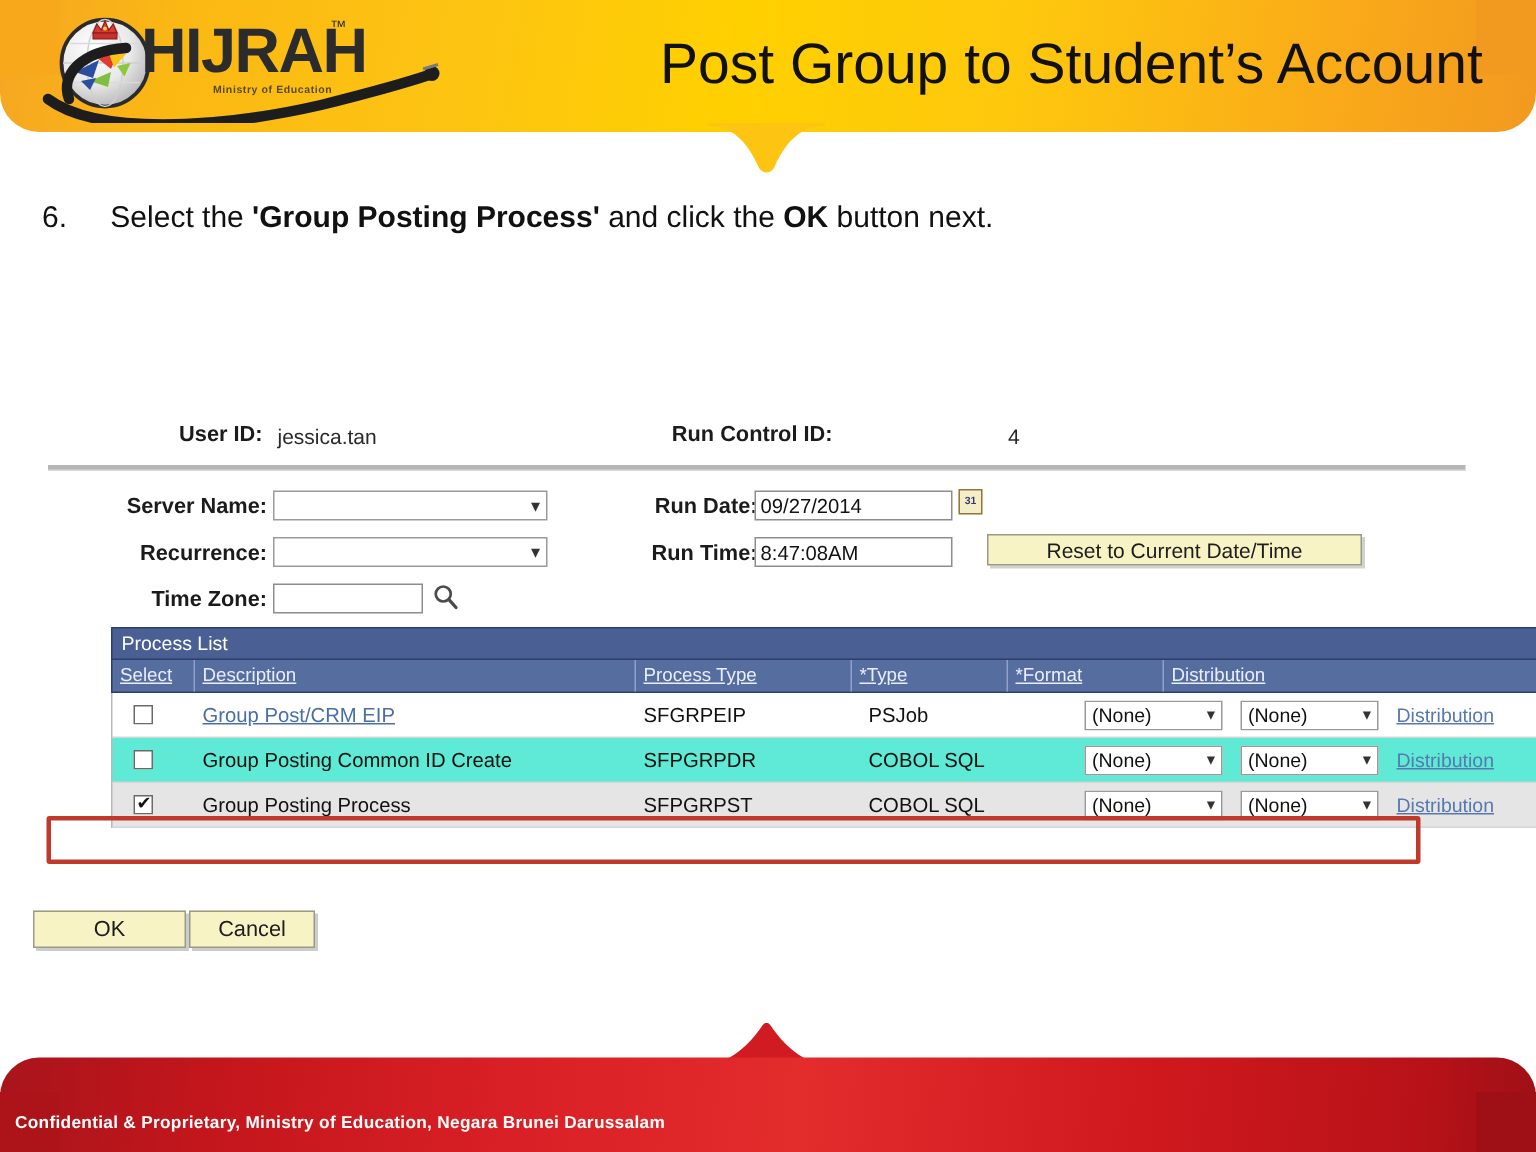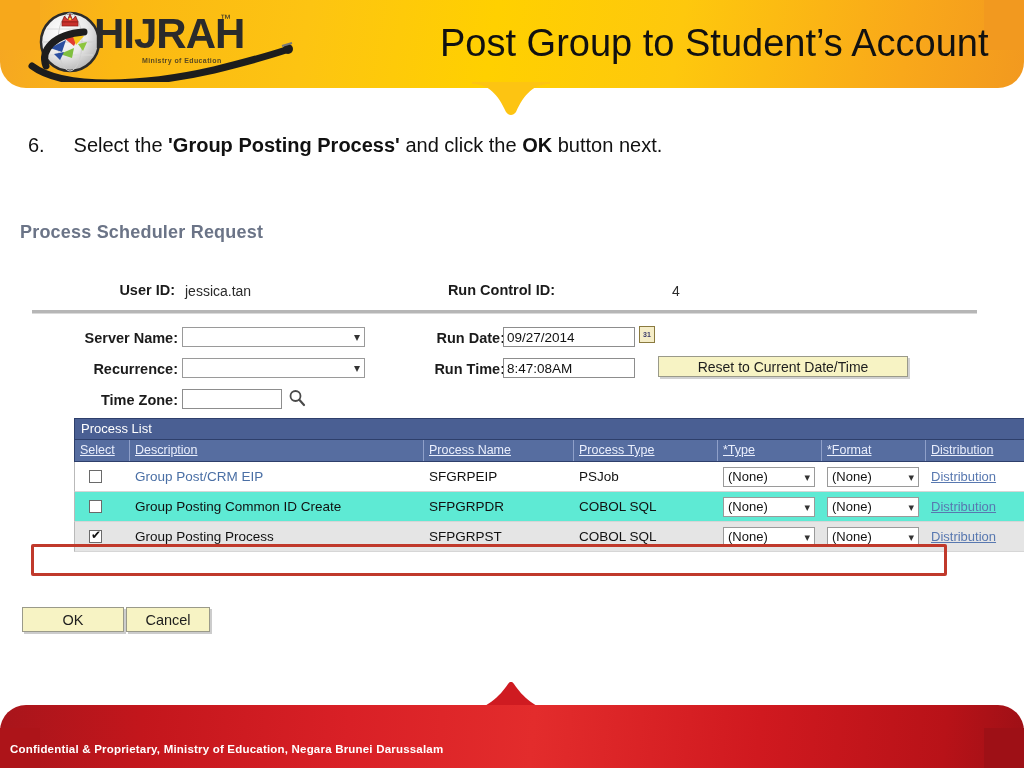--- a/index.html
+++ b/index.html
@@ -159,21 +159,21 @@
   .grid-row.selected{background:#e5e5e5;}
   .cell{font-size:13.5px;color:#111;padding-left:5px;box-sizing:border-box;overflow:hidden;white-space:nowrap;}
   .cell.c-select{display:flex;align-items:center;justify-content:flex-start;padding-left:14px;}
   .chk{
     width:13px;height:13px;border:1px solid #6a6a6a;background:#fff;box-sizing:border-box;
     display:inline-block;position:relative;
   }
   .chk.on:after{
     content:"\2714";position:absolute;left:1px;top:-3px;font-size:12px;color:#111;line-height:14px;
   }
-  .lnk{color:#4a6fa5;}
+  .lnk{color:#4a6fa5;text-decoration:underline;}
   .lnk-dist{color:#5878b0;text-decoration:underline;font-size:13px;}
   .mini-select{
     width:92px;height:20px;border:1px solid #9a9a9a;background:#fff;box-sizing:border-box;
     font-size:13px;color:#111;position:relative;padding-left:4px;line-height:17px;
   }
   .mini-select .chev{position:absolute;right:4px;top:1px;font-size:11px;color:#333;}
   .cell-ctrl{display:flex;align-items:center;padding-left:5px;}
 
   #row-highlight{
     position:absolute;left:31px;top:322px;width:916px;height:32px;
@@ -270,21 +270,20 @@
   <span class="num">6.</span>
   <span>Select the</span>
   <b>'Group Posting Process'</b>
   <span>and click the</span>
   <b>OK</b>
   <span>button next.</span>
 </div>
 
 <div id="psr">
 
-  <div id="psr-title">Process Scheduler Request</div>
 
   <div id="userid-label" class="fld-label">User ID:</div>
   <div id="userid-value" class="fld-value">jessica.tan</div>
 
   <div id="runctl-label" class="fld-label">Run Control ID:</div>
   <div id="runctl-value" class="fld-value">4</div>
 
   <div id="divider"></div>
 
   <div id="server-label" class="fld-label">Server Name:</div>
@@ -313,21 +312,20 @@
   <div id="runtime-label" class="fld-label">Run Time:</div>
   <div id="runtime-input" class="text-box">8:47:08AM</div>
 
   <div id="reset-btn">Reset to Current Date/Time</div>
 
   <div id="grid">
     <div id="grid-title">Process List</div>
     <div id="grid-head">
       <div class="hc c-select"><span>Select</span></div>
       <div class="hc c-desc"><span>Description</span></div>
-      <div class="hc c-pname"><span>Process Name</span></div>
       <div class="hc c-ptype"><span>Process Type</span></div>
       <div class="hc c-type"><span>*Type</span></div>
       <div class="hc c-format"><span>*Format</span></div>
       <div class="hc c-dist"><span>Distribution</span></div>
     </div>
 
     <div class="grid-row">
       <div class="cell c-select">
         <span class="chk"></span>
       </div>

